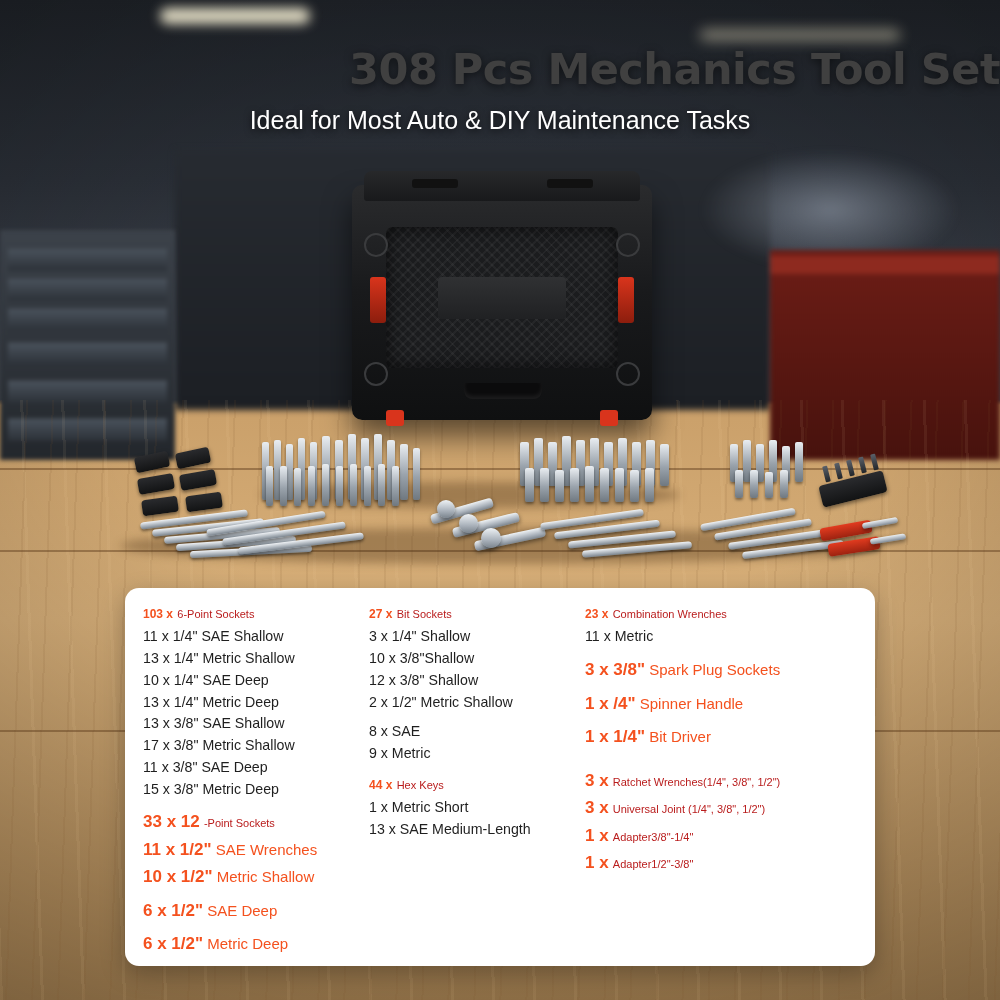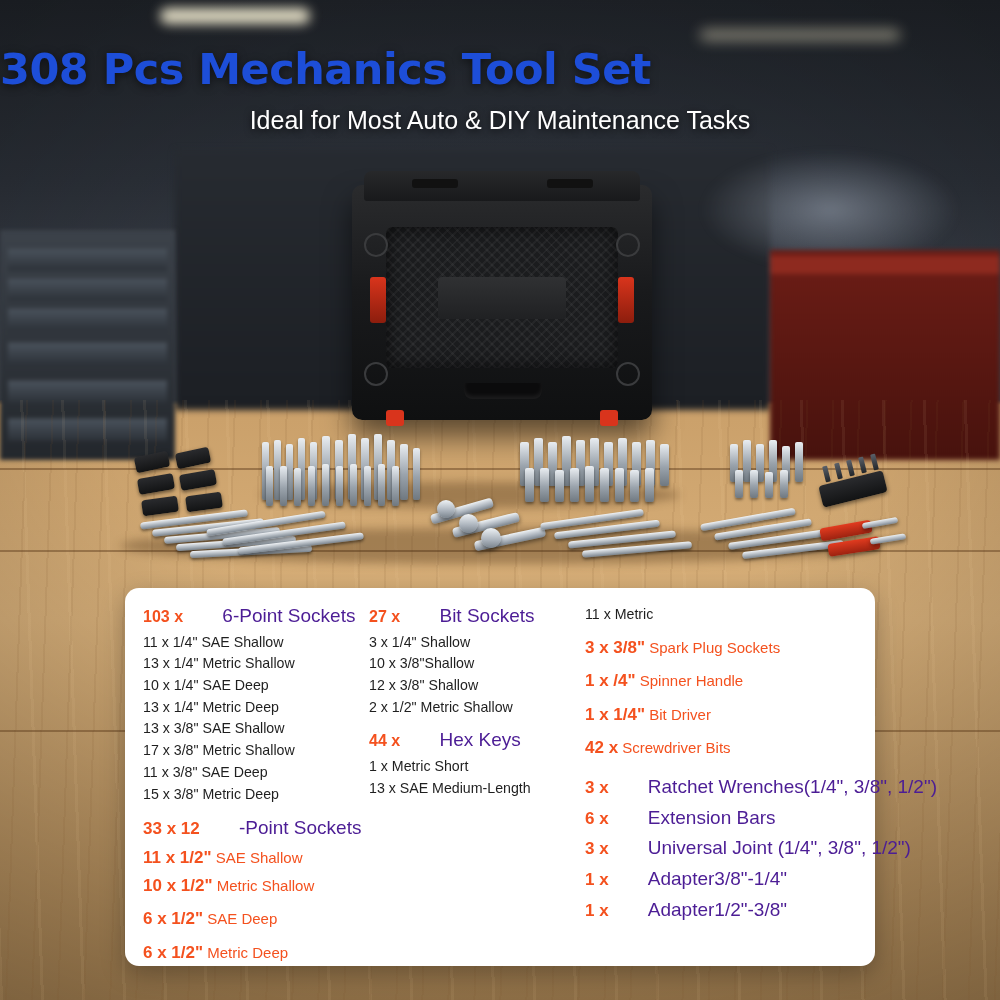--- a/index.html
+++ b/index.html
@@ -92,25 +92,25 @@
   }
   .plank-line {
     position: absolute; left: 0; right: 0; height: 2px;
     background: rgba(90,58,26,0.45);
   }
 
   
   .title {
     position: absolute;
     left: 0; right: 0; top: 44px;
-    text-align: left;
+    text-align: right;
     font-size: 43px;
     font-weight: bold;
     letter-spacing: -0.5px;
-    color: #1d4ed8;
+    color: #404040;
     text-shadow: 0 2px 8px rgba(0,0,0,0.55);
     font-family: "DejaVu Sans", sans-serif;
   }
   .subtitle {
     position: absolute;
     left: 0; right: 0; top: 106px;
     text-align: center;
     font-size: 25px;
     color: #ffffff;
     text-shadow: 0 2px 7px rgba(0,0,0,0.7);
@@ -235,23 +235,23 @@
   .grp { margin-bottom: 2px; }
   .grp-head {
     font-size: 15.5px;
     color: #111111;
     line-height: 1.45;
     white-space: nowrap;
   }
   .qty {
     color: #f4511e;
     font-weight: bold;
-    font-size: 16px;
-  }
-  .hd-lbl { color: #4c1d95; font-size: 19px; margin-left: 35px; }
+    font-size: 12px;
+  }
+  .hd-lbl { color: #b91c1c; font-size: 11px; }
   .hd-lbl-or { color: #f4511e; font-size: 15px; }
   ul.items {
     list-style: none;
     margin: 2px 0 8px 0;
     padding: 0;
   }
   ul.items li {
     font-size: 14.2px;
     color: #1f1f1f;
     line-height: 1.53;
@@ -442,21 +442,21 @@
           <li>15 x 3/8" Metric Deep</li>
         </ul>
       </div>
 
       <div class="row-line">
         <span class="qty">33 x 12</span>
         <span class="hd-lbl">-Point Sockets</span>
       </div>
       <div class="row-line">
         <span class="qty">11 x 1/2"</span>
-        <span class="hd-lbl-or">SAE Shallow</span>
+        <span class="hd-lbl-or">SAE Wrenches</span>
       </div>
       <div class="row-line">
         <span class="qty">10 x 1/2"</span>
         <span class="hd-lbl-or">Metric Shallow</span>
       </div>
       <div class="spacer-6"></div>
       <div class="row-line">
         <span class="qty">6 x 1/2"</span>
         <span class="hd-lbl-or">SAE Deep</span>
       </div>
@@ -475,70 +475,70 @@
         </div>
         <ul class="items">
           <li>3 x 1/4" Shallow</li>
           <li>10 x 3/8"Shallow</li>
           <li>12 x 3/8" Shallow</li>
           <li>2 x 1/2" Metric Shallow</li>
         </ul>
       </div>
 
       <div class="grp">
+        <ul class="items">
+          <li>8 x SAE</li>
+          <li>9 x Metric</li>
+        </ul>
       </div>
 
       <div class="grp">
         <div class="grp-head">
           <span class="qty">44 x</span>
           <span class="hd-lbl">Hex Keys</span>
         </div>
         <ul class="items">
           <li>1 x Metric Short</li>
           <li>13 x SAE Medium-Length</li>
         </ul>
       </div>
     </div>
 
     <div class="col col-3">
       <div class="grp">
+        <div class="grp-head">
+          <span class="qty">23 x</span>
+          <span class="hd-lbl">Combination Wrenches</span>
+        </div>
         <ul class="items">
           <li>11 x Metric</li>
         </ul>
       </div>
 
       <div class="row-line">
         <span class="qty">3 x 3/8"</span>
         <span class="hd-lbl-or">Spark Plug Sockets</span>
       </div>
       <div class="spacer-6"></div>
       <div class="row-line">
         <span class="qty">1 x /4"</span>
         <span class="hd-lbl-or">Spinner Handle</span>
       </div>
       <div class="spacer-6"></div>
       <div class="row-line">
         <span class="qty">1 x 1/4"</span>
         <span class="hd-lbl-or">Bit Driver</span>
       </div>
       <div class="spacer-6"></div>
-      <div class="row-line">
-        <span class="qty">42 x</span>
-        <span class="hd-lbl-or">Screwdriver Bits</span>
-      </div>
       <div class="spacer-10"></div>
       <div class="row-line">
         <span class="qty">3 x</span>
         <span class="hd-lbl">Ratchet Wrenches(1/4", 3/8", 1/2")</span>
       </div>
       <div class="row-line">
-        <span class="qty">6 x</span>
-        <span class="hd-lbl">Extension Bars</span>
-      </div>
-      <div class="row-line">
         <span class="qty">3 x</span>
         <span class="hd-lbl">Universal Joint  (1/4", 3/8", 1/2")</span>
       </div>
       <div class="row-line">
         <span class="qty">1 x</span>
         <span class="hd-lbl">Adapter3/8"-1/4"</span>
       </div>
       <div class="row-line">
         <span class="qty">1 x</span>
         <span class="hd-lbl">Adapter1/2"-3/8"</span>

